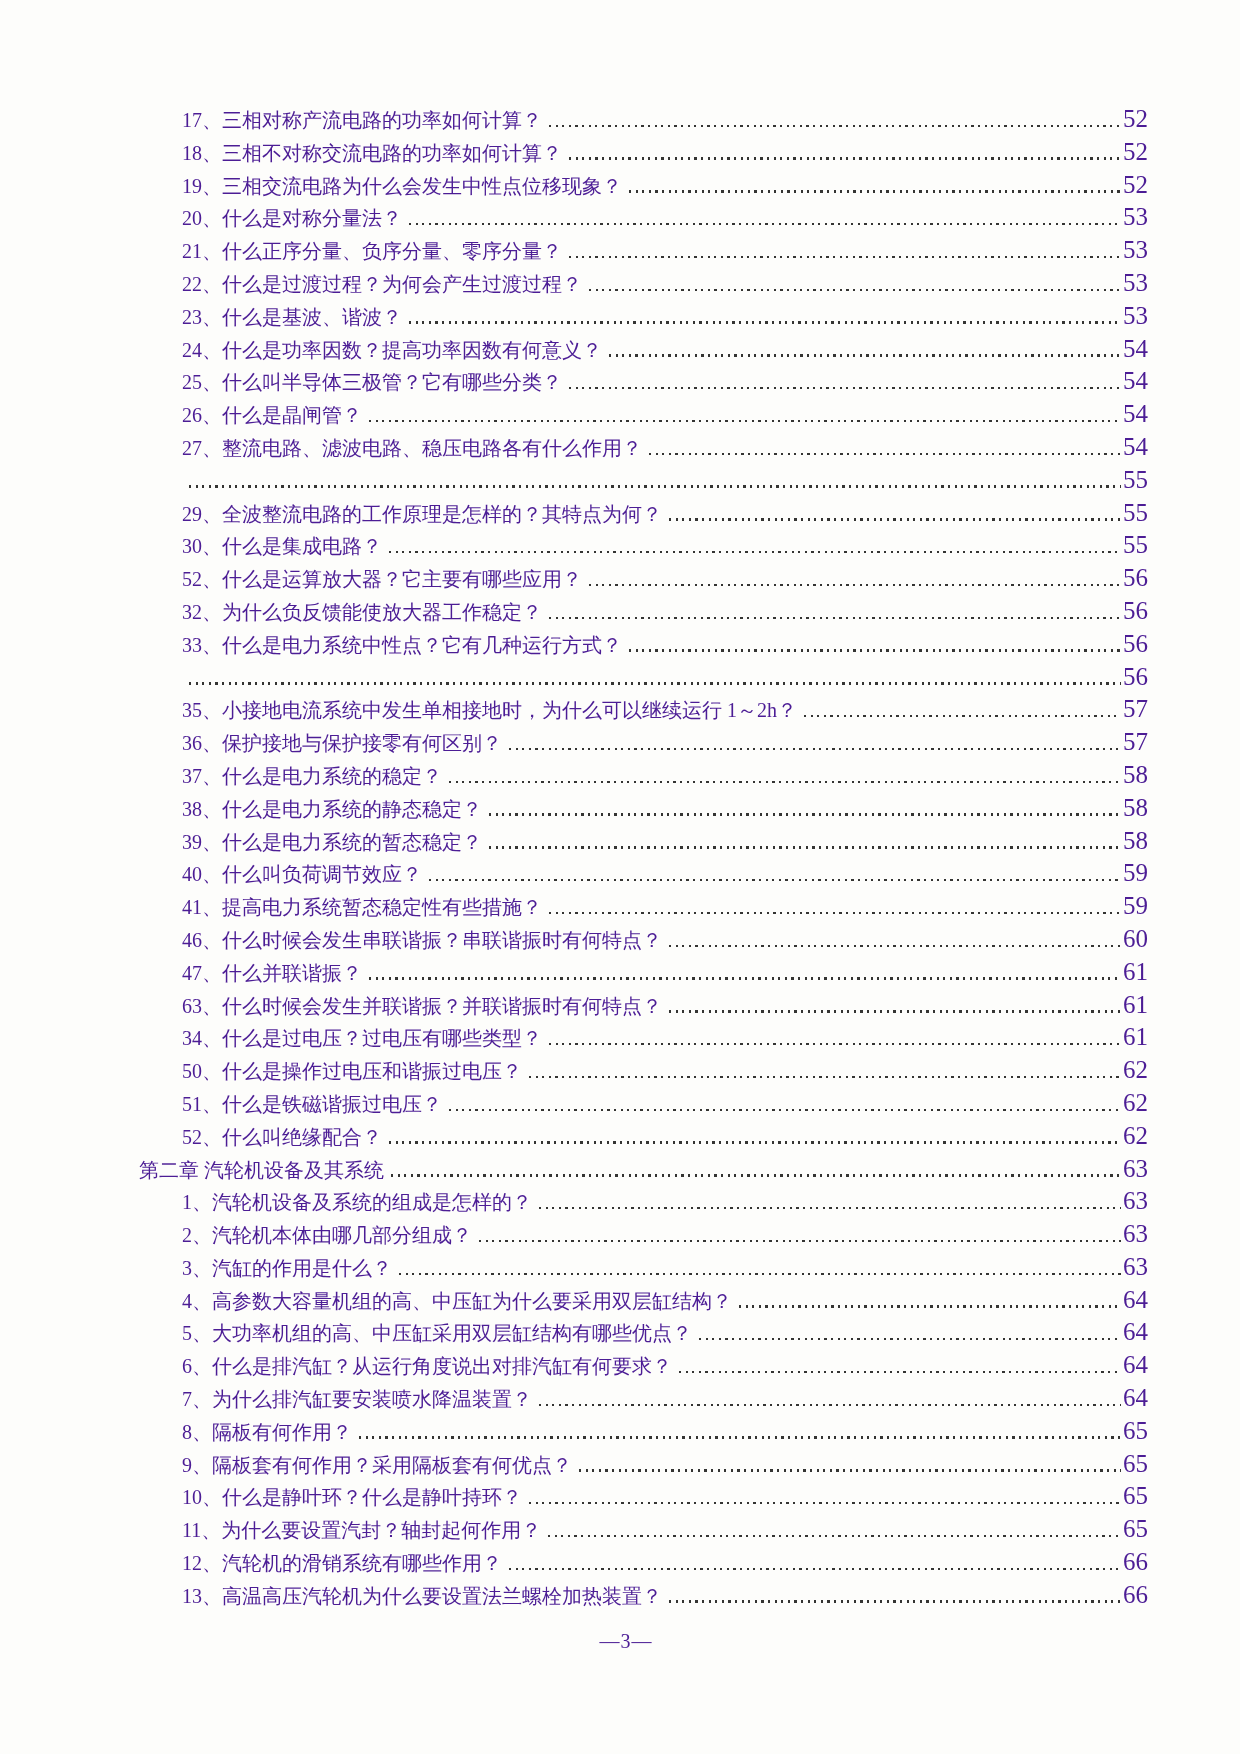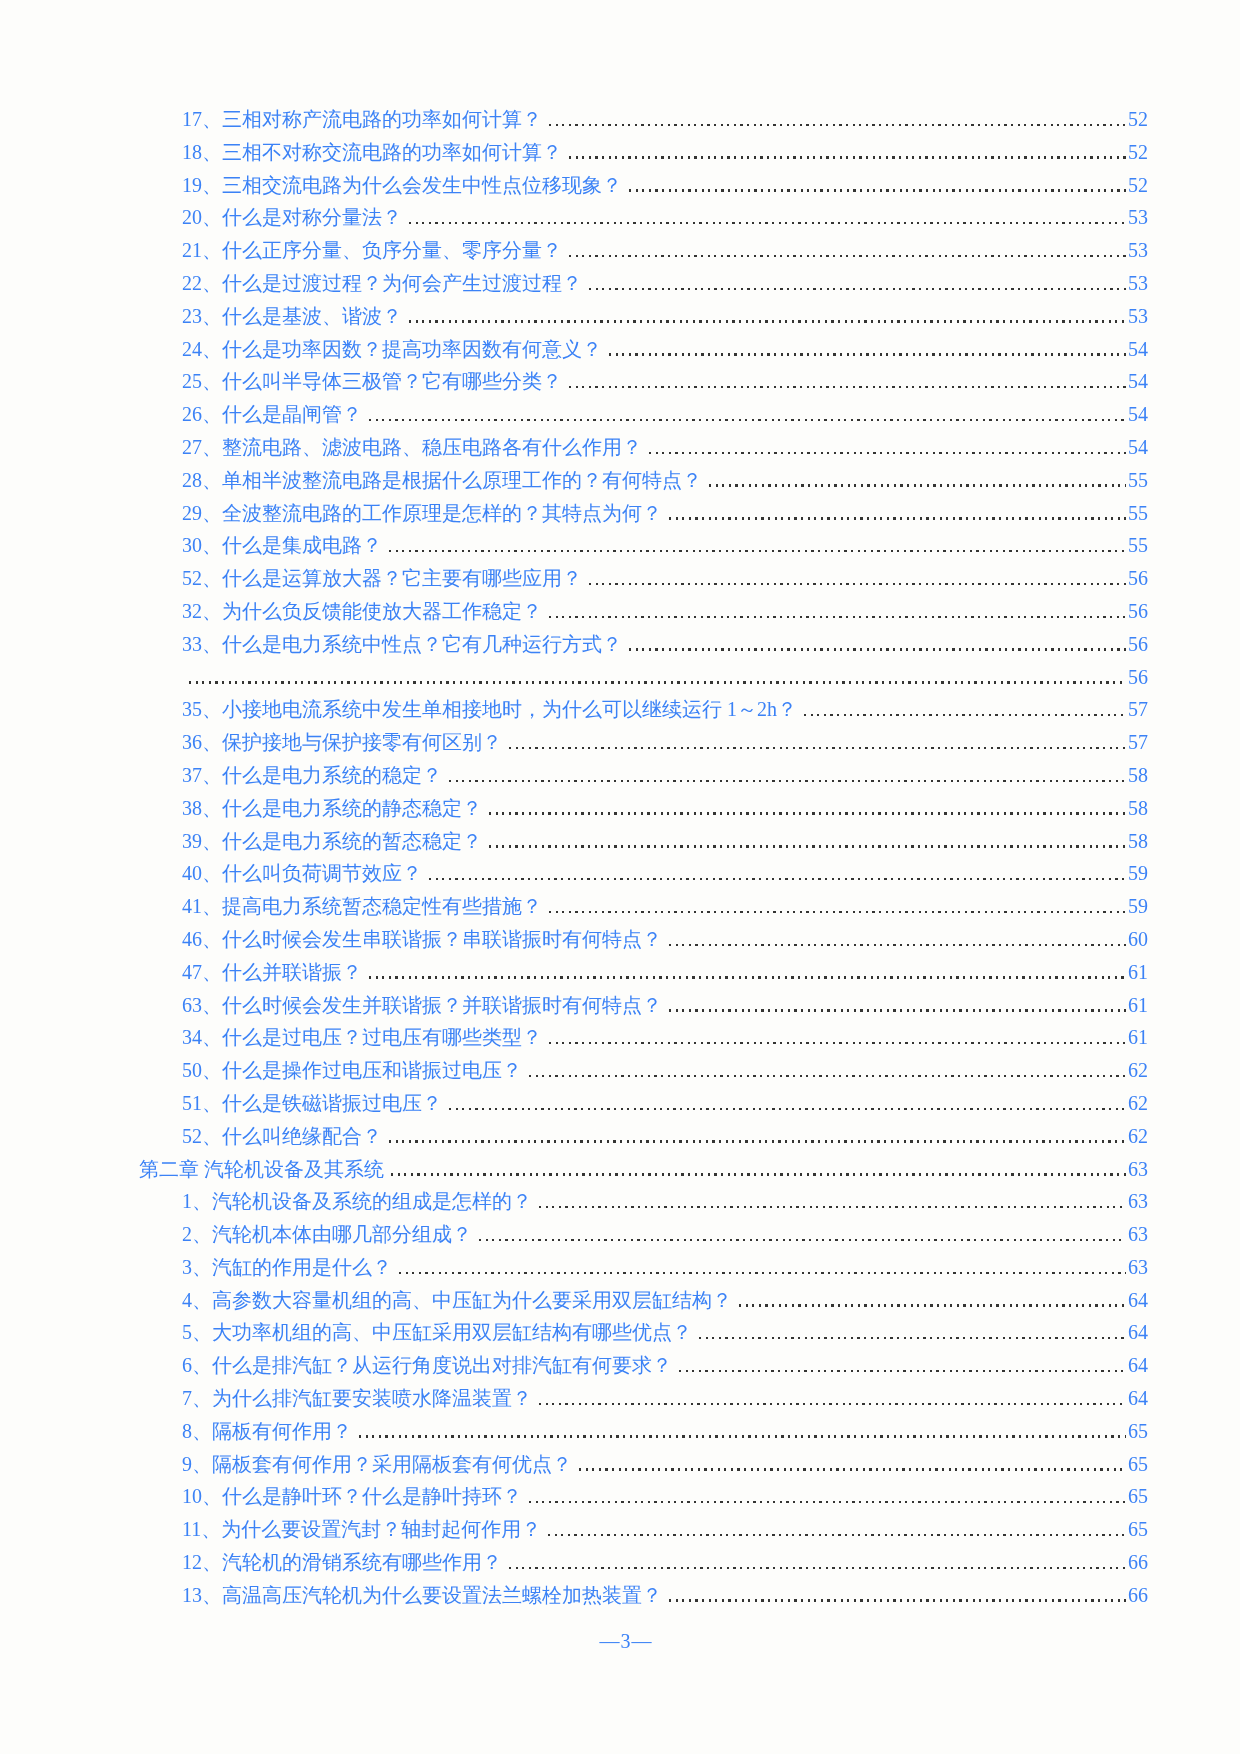--- a/index.html
+++ b/index.html
@@ -6,21 +6,21 @@
     margin: 0;
     padding: 0;
     background: #e8e8e8;
   }
   .page {
     position: relative;
     width: 1240px;
     height: 1754px;
     margin: 0 auto;
     background: #fdfdfb;
-    color: #3b82f6;
+    color: #4c1d95;
     font-family: "Liberation Serif", "DejaVu Serif", serif;
     overflow: hidden;
   }
   .toc {
     position: absolute;
     top: 103px;
     left: 104px;
     width: 1044px; 
   }
   .toc-row {
@@ -48,21 +48,21 @@
     margin-right: 2px;
     background: repeating-linear-gradient(
       to right,
       #343432 0px, #343432 2.2px,
       transparent 2.2px, transparent 6.6px
     );
     min-width: 10px;
   }
   .toc-page-num {
     flex: 0 0 auto;
-    font-size: 20px;
+    font-size: 25px;
   }
   .footer {
     position: absolute;
     top: 1626px;
     left: 104px;
     width: 1044px;
     text-align: center;
     font-size: 20px;
     line-height: 30px;
     letter-spacing: 1px;
@@ -134,21 +134,20 @@
       <span class="toc-page-num">54</span>
     </div>
 
     <div class="toc-row item">
       <span class="toc-label">27、整流电路、滤波电路、稳压电路各有什么作用？</span>
       <span class="toc-dots"></span>
       <span class="toc-page-num">54</span>
     </div>
 
     <div class="toc-row item">
-      <span class="toc-label">28、单相半波整流电路是根据什么原理工作的？有何特点？</span>
       <span class="toc-dots"></span>
       <span class="toc-page-num">55</span>
     </div>
 
     <div class="toc-row item">
       <span class="toc-label">29、全波整流电路的工作原理是怎样的？其特点为何？</span>
       <span class="toc-dots"></span>
       <span class="toc-page-num">55</span>
     </div>
 

